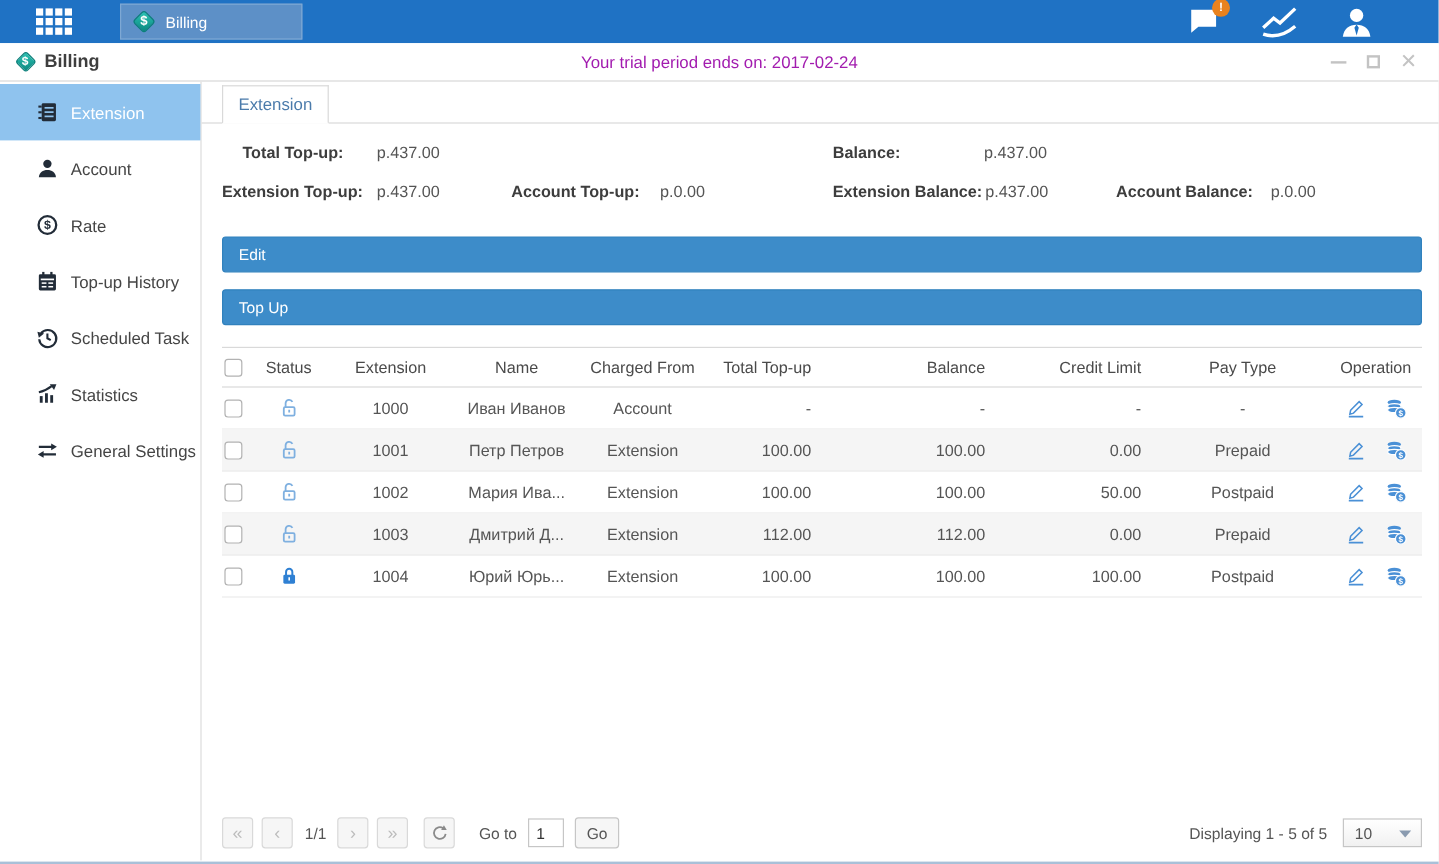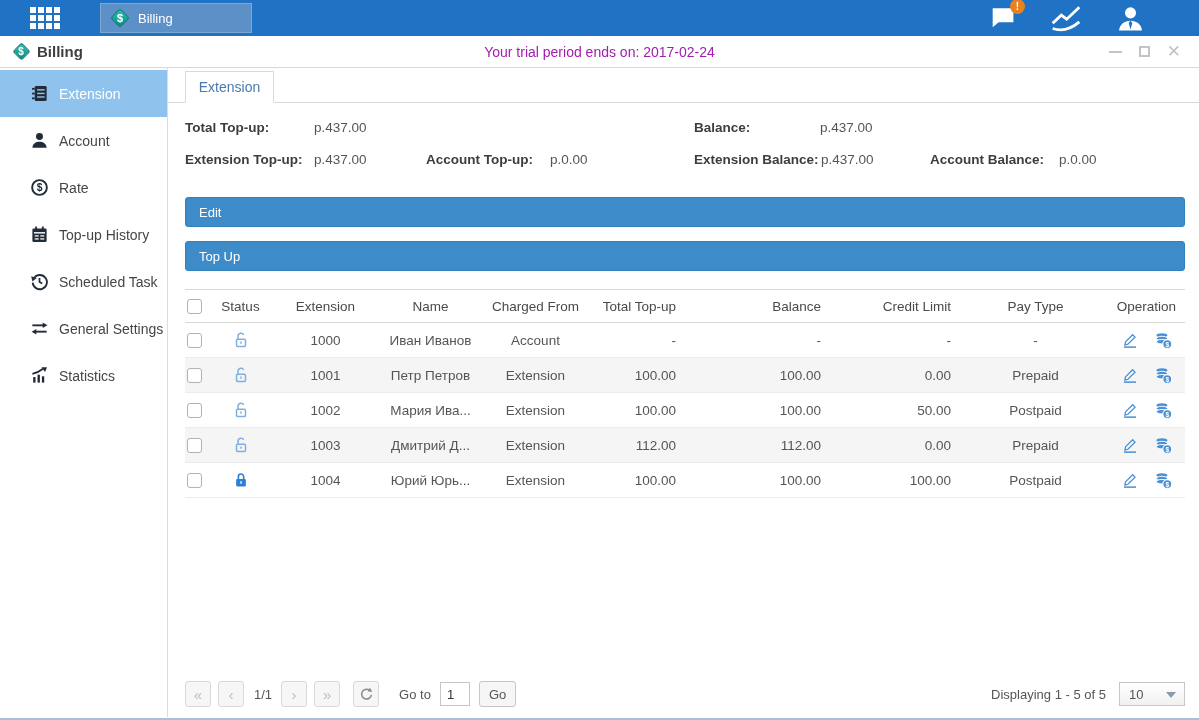--- a/index.html
+++ b/index.html
@@ -234,46 +234,46 @@
       <div class="side-item">
         <svg width="19" height="19" viewBox="0 0 24 24" fill="none">
           <path d="M5.3 7.2 A9 9 0 1 1 3.4 13.5" stroke="#222c38" stroke-width="2.3"></path>
           <polygon points="1.5,5.5 8.5,7.5 3,12" fill="#222c38"></polygon>
           <path d="M12 7.5 V12.5 L15.5 14.5" stroke="#222c38" stroke-width="2.2"></path>
         </svg>
         <span>Scheduled Task</span>
       </div>
       <div class="side-item">
         <svg width="19" height="19" viewBox="0 0 24 24">
-          <path d="M3 8 H17" stroke="#222c38" stroke-width="2.4"></path>
-          <polygon points="16,4.5 22,8 16,11.5" fill="#222c38"></polygon>
-          <path d="M21 16 H7" stroke="#222c38" stroke-width="2.4"></path>
-          <polygon points="8,12.5 2,16 8,19.5" fill="#222c38"></polygon>
-        </svg>
-        <span>General Settings</span>
-      </div>
-      <div class="side-item">
-        <svg width="19" height="19" viewBox="0 0 24 24">
           <rect x="4" y="14" width="3" height="7" fill="#222c38"></rect>
           <rect x="9.5" y="11" width="3" height="10" fill="#222c38"></rect>
           <rect x="15" y="13" width="3" height="8" fill="#222c38"></rect>
           <path d="M3 10 C 8 9 12 7 16.5 3.5" fill="none" stroke="#222c38" stroke-width="2.2"></path>
           <polygon points="14.5,1.5 21.5,1.5 19,7.5" fill="#222c38"></polygon>
         </svg>
         <span>Statistics</span>
       </div>
+      <div class="side-item">
+        <svg width="19" height="19" viewBox="0 0 24 24">
+          <path d="M3 8 H17" stroke="#222c38" stroke-width="2.4"></path>
+          <polygon points="16,4.5 22,8 16,11.5" fill="#222c38"></polygon>
+          <path d="M21 16 H7" stroke="#222c38" stroke-width="2.4"></path>
+          <polygon points="8,12.5 2,16 8,19.5" fill="#222c38"></polygon>
+        </svg>
+        <span>General Settings</span>
+      </div>
     </aside>
 
     <main class="content">
       <div class="tabstrip">
         <div class="tab">Extension</div>
       </div>
 
       <div class="summary">
-        <span class="lbl" style="left:0;   top:4px;">Total Top-up:</span>
+        <span class="lbl" style="left:17px;   top:4px;">Total Top-up:</span>
         <span class="val" style="left:129px;top:4px;">p.437.00</span>
         <span class="lbl" style="left:509px;top:4px;">Balance:</span>
         <span class="val" style="left:635px;top:4px;">p.437.00</span>
         <span class="lbl" style="left:0;   top:36px;">Extension Top-up:</span>
         <span class="val" style="left:129px;top:36px;">p.437.00</span>
         <span class="lbl" style="left:241px;top:36px;">Account Top-up:</span>
         <span class="val" style="left:365px;top:36px;">p.0.00</span>
         <span class="lbl" style="left:509px;top:36px;">Extension Balance:</span>
         <span class="val" style="left:636px;top:36px;">p.437.00</span>
         <span class="lbl" style="left:745px;top:36px;">Account Balance:</span>

